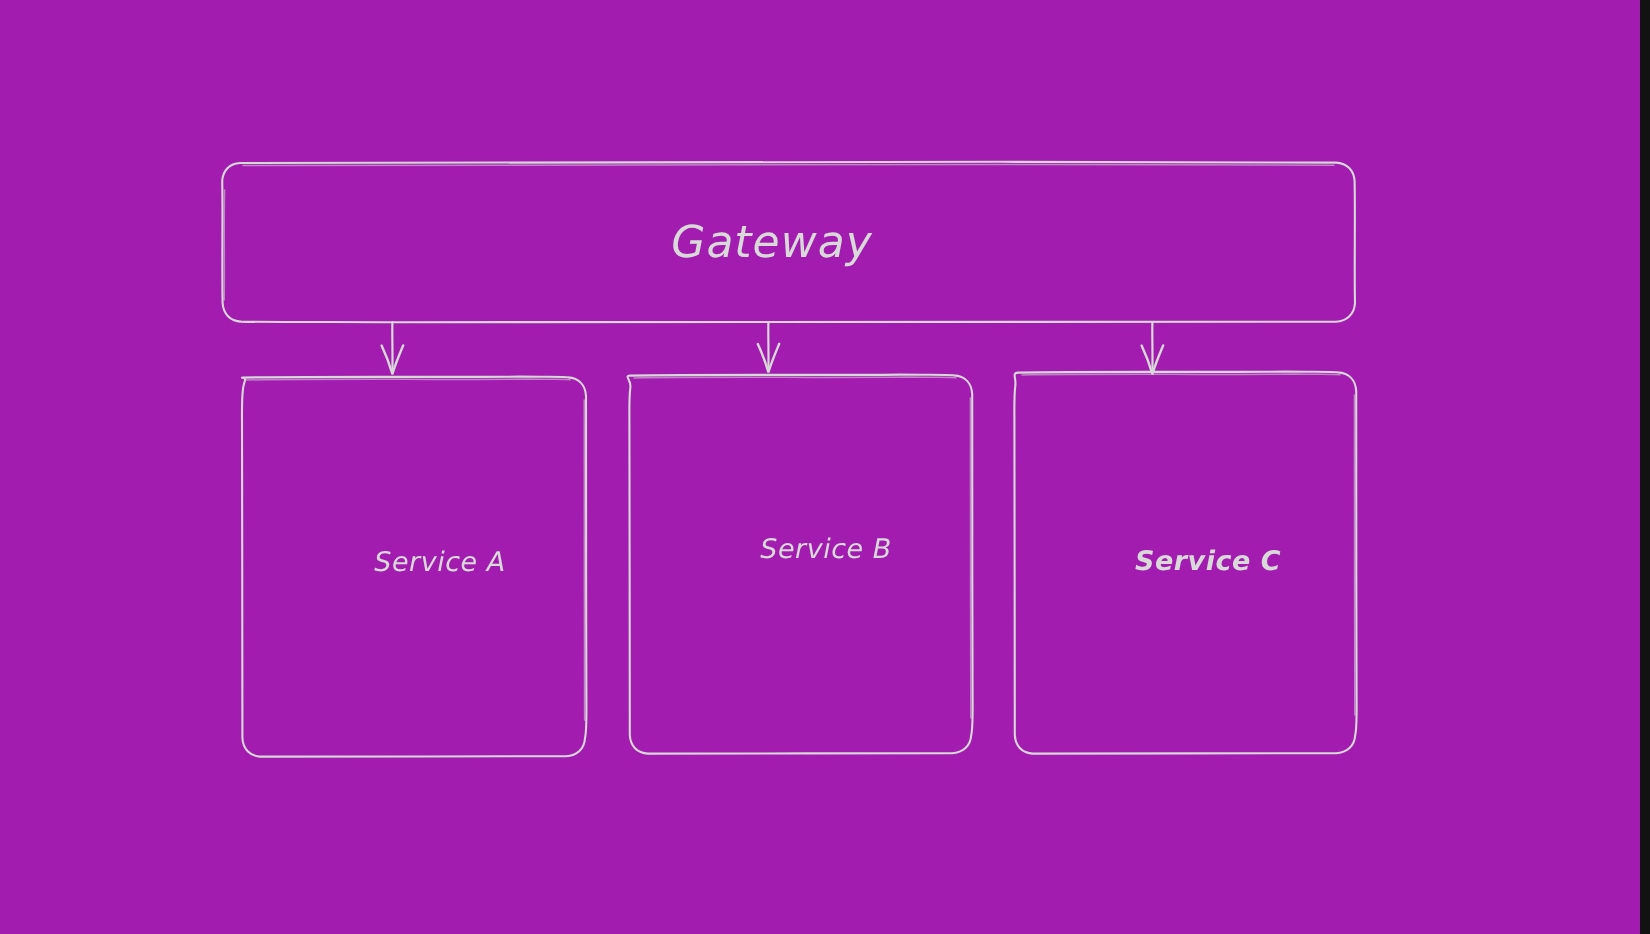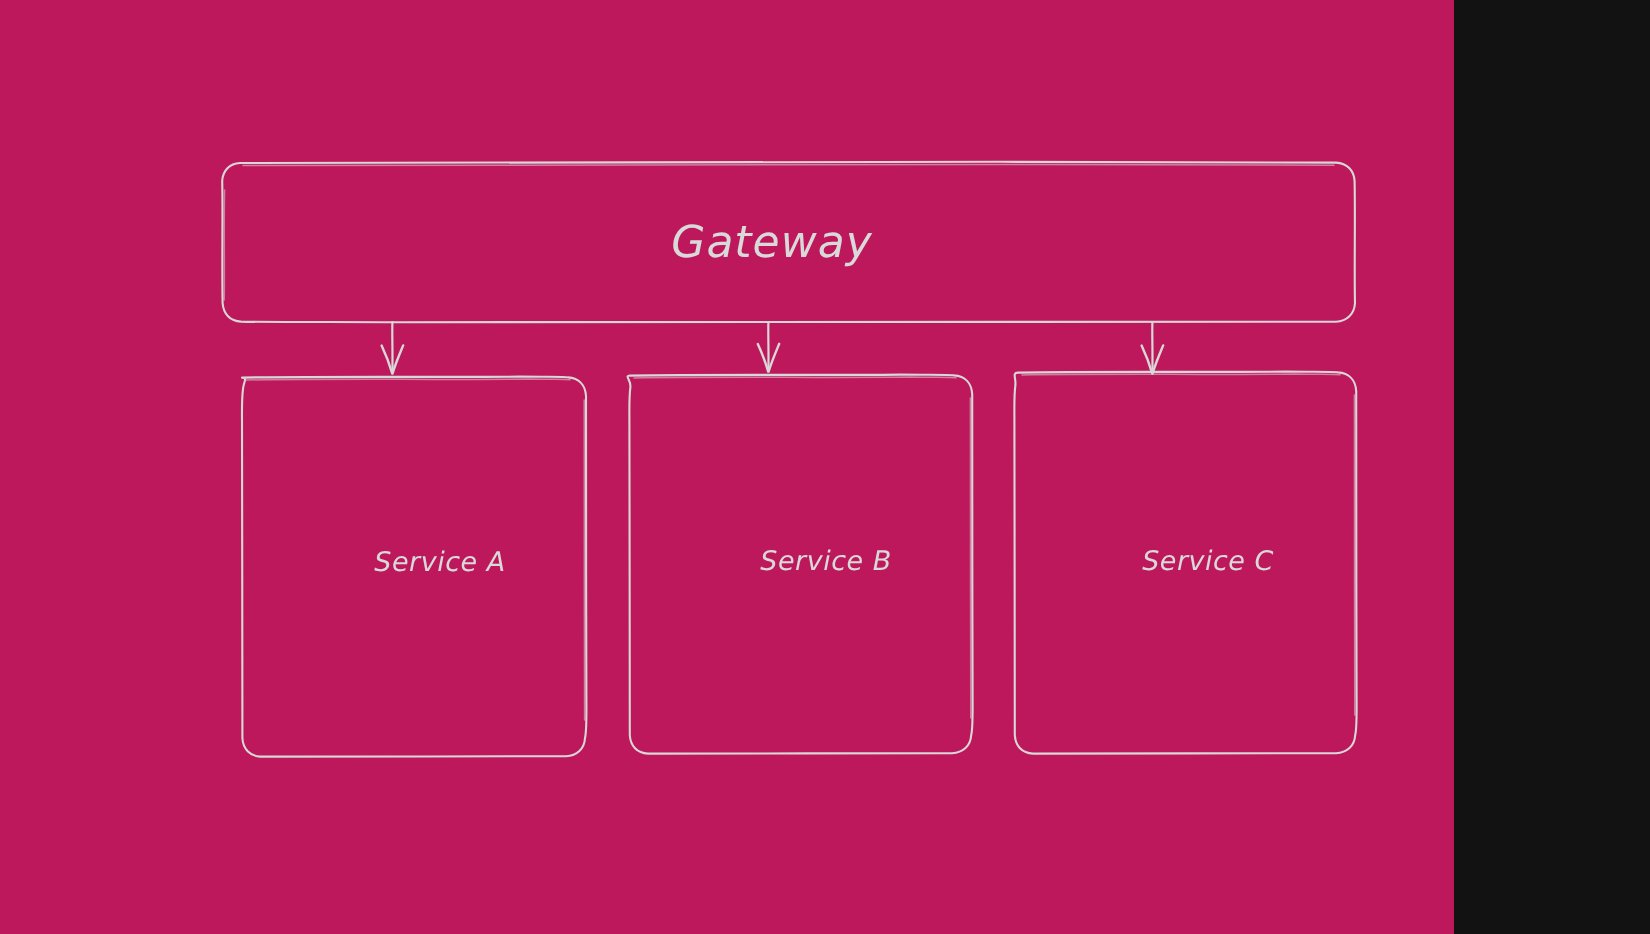--- a/index.html
+++ b/index.html
@@ -9,23 +9,23 @@
     background: #121212;
   }
   body {
     width: 1650px;
     height: 934px;
     overflow: hidden;
     font-family: "DejaVu Sans", sans-serif;
   }
   #canvas {
     position: relative;
-    width: 1454px;
+    width: 1640px;
     height: 934px;
-    background: #be185d;
+    background: #a21caf;
   }
   #sketch-layer {
     position: absolute;
     left: 0;
     top: 0;
     width: 1650px;
     height: 934px;
     display: block;
   }
   .node-label {
@@ -210,22 +210,22 @@
         C 1144.6 352, 1148.8 362, 1152.2 373.4
         M 1163.2 345.4
         C 1160.4 352.2, 1156 362.4, 1152.6 373.4"></path>
     </g>
   </svg>
 
   <div class="node-label title" style="left:772px; top:242px;">Gateway</div>
 
   <div class="node-label service" style="left:404px; top:562px;">Service A</div>
 
-  <div class="node-label service" style="left:790px; top:561px;">Service B</div>
-
-  <div class="node-label service" style="left:1172px; top:561px;">Service C</div>
+  <div class="node-label service" style="left:790px; top:549px;">Service B</div>
+
+  <div class="node-label service" style="left:1172px; top:561px;font-weight:bold;">Service C</div>
 
   <div class="hit" style="left:222px; top:162px; width:1133px; height:160px;"></div>
   <div class="hit" style="left:224px; top:377px; width:361px; height:378px;"></div>
   <div class="hit" style="left:612px; top:375px; width:360px; height:377px;"></div>
   <div class="hit" style="left:1000px; top:372px; width:356px; height:380px;"></div>
 
 </div>
 
 </body></html>

